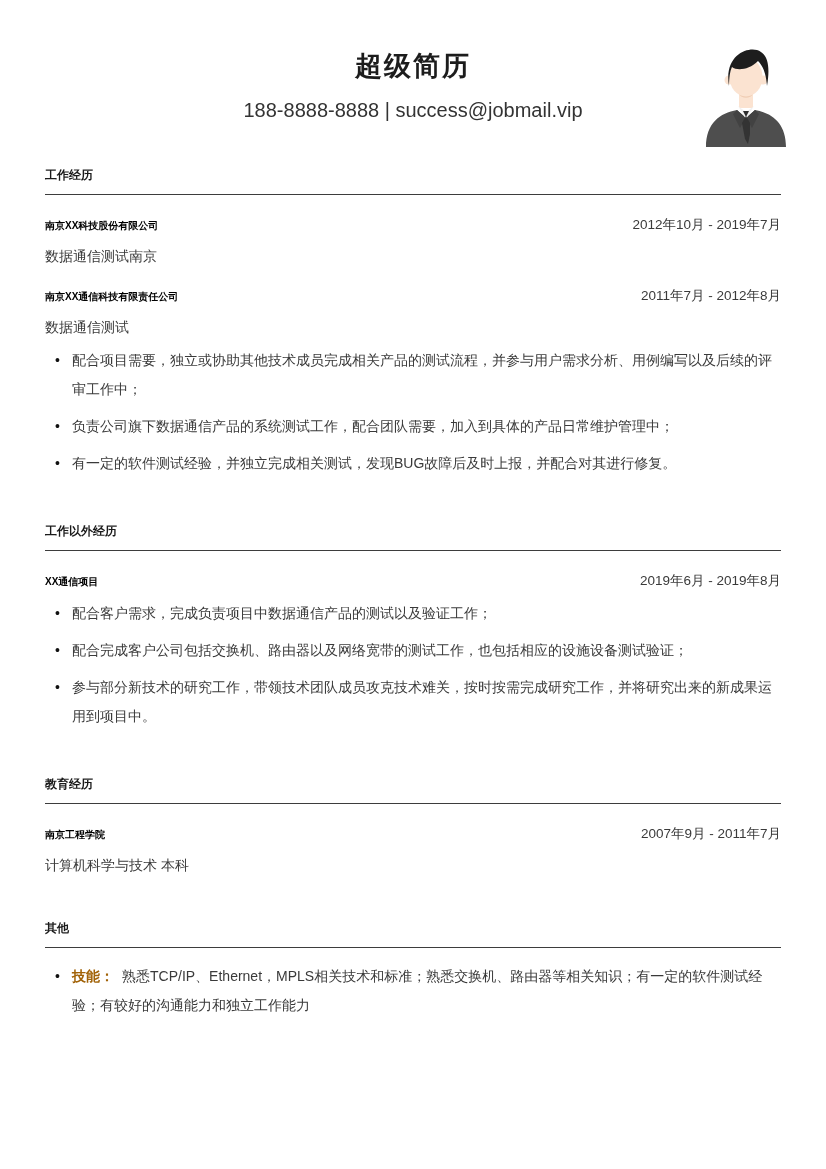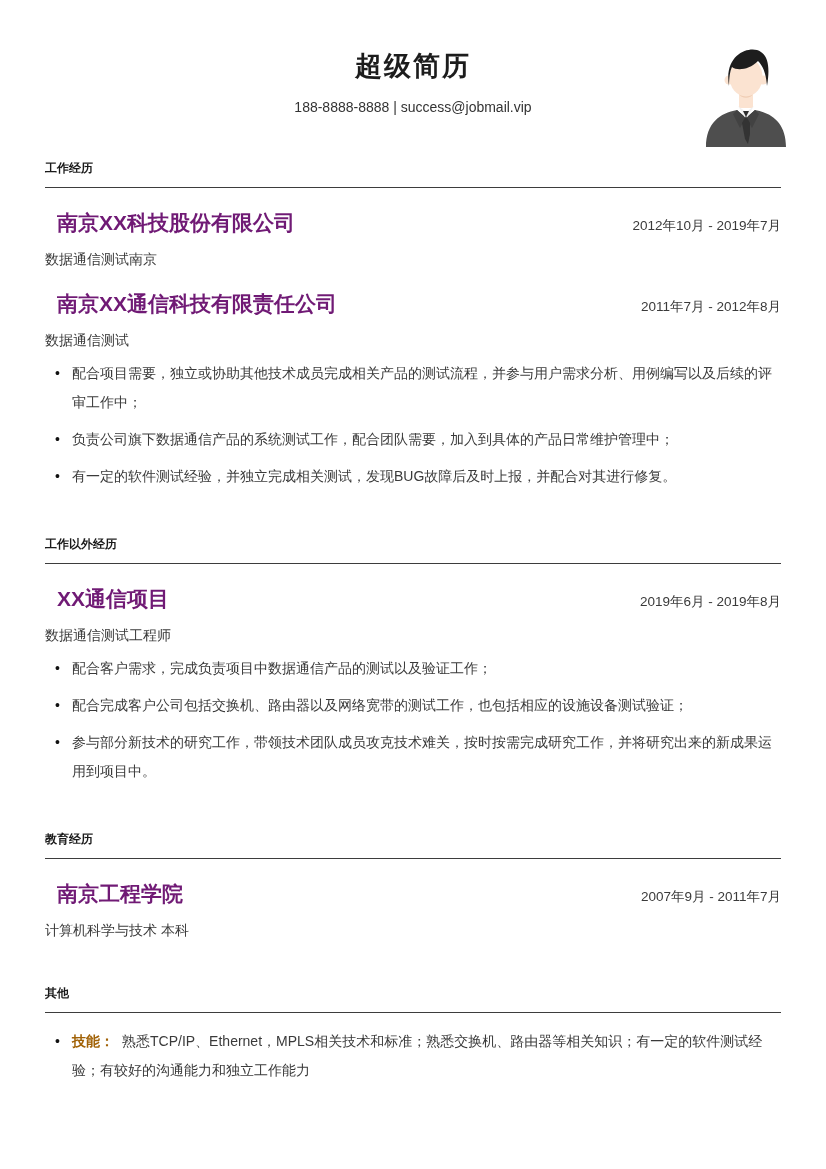--- a/index.html
+++ b/index.html
@@ -5,32 +5,32 @@
   html,body { margin:0; padding:0; background:#e8e8e8; }
   .page {
     width:826px; height:1169px; background:#ffffff; margin:0 auto;
     position:relative; box-sizing:border-box; padding:42px 45px 0 45px;
     font-family:"Liberation Sans","DejaVu Sans",sans-serif;
     color:#3a3a3a;
   }
   
   .header { text-align:center; padding-top:6px; }
   .name { font-size:27px; font-weight:700; color:#1c1c1c; letter-spacing:2px; }
-  .contact { margin-top:15px; font-size:14px; color:#333333; }
+  .contact { margin-top:15px; font-size:20px; color:#333333; }
   .avatar { position:absolute; top:44px; right:36px; width:88px; height:103px; overflow:hidden; }
   
   .section { margin-top:45px; }
   .section:first-of-type { margin-top:54px; }
   .section-title {
     font-size:12px; font-weight:700; color:#1a1a1a;
     padding-bottom:10px; border-bottom:1px solid #3d3d3d;
   }
   .entry { margin-top:21px; }
   .entry-row { display:flex; justify-content:space-between; align-items:baseline; }
-  .org { font-size:21px; font-weight:700; color:#701a75;margin-left:12px; }
+  .org { font-size:10px; font-weight:700; color:#000000; }
   .date { font-size:13.5px; color:#3a3a3a; white-space:nowrap; }
   .role-row { display:flex; justify-content:flex-start; margin-top:14px; font-size:14px; color:#3a3a3a; }
   .bullets { margin:9px 0 0 0; padding:0 0 0 27px; list-style:none; }
   .bullets li {
     position:relative; margin-top:8px; font-size:14px; line-height:29px; color:#3a3a3a;
   }
   .bullets li::before {
     content:"\2022"; position:absolute; left:-17px; top:0; color:#111111; font-size:14px;
   }
   .bullets .label { font-weight:700; color:#a16207; margin-right:8px; }
@@ -107,24 +107,20 @@
   </div>
 
   <div class="section">
     <div class="section-title">工作以外经历</div>
 
     <div class="entry">
       <div class="entry-row">
         <span class="org">XX通信项目</span>
         <span class="date">2019年6月 - 2019年8月</span>
       </div>
-      <div class="role-row">
-        <span>数据通信测试工程师</span>
-        <span></span>
-      </div>
       <ul class="bullets">
         <li>配合客户需求，完成负责项目中数据通信产品的测试以及验证工作；</li>
         <li>配合完成客户公司包括交换机、路由器以及网络宽带的测试工作，也包括相应的设施设备测试验证；</li>
         <li>参与部分新技术的研究工作，带领技术团队成员攻克技术难关，按时按需完成研究工作，并将研究出来的新成果运用到项目中。</li>
       </ul>
     </div>
   </div>
 
   <div class="section">
     <div class="section-title">教育经历</div>

